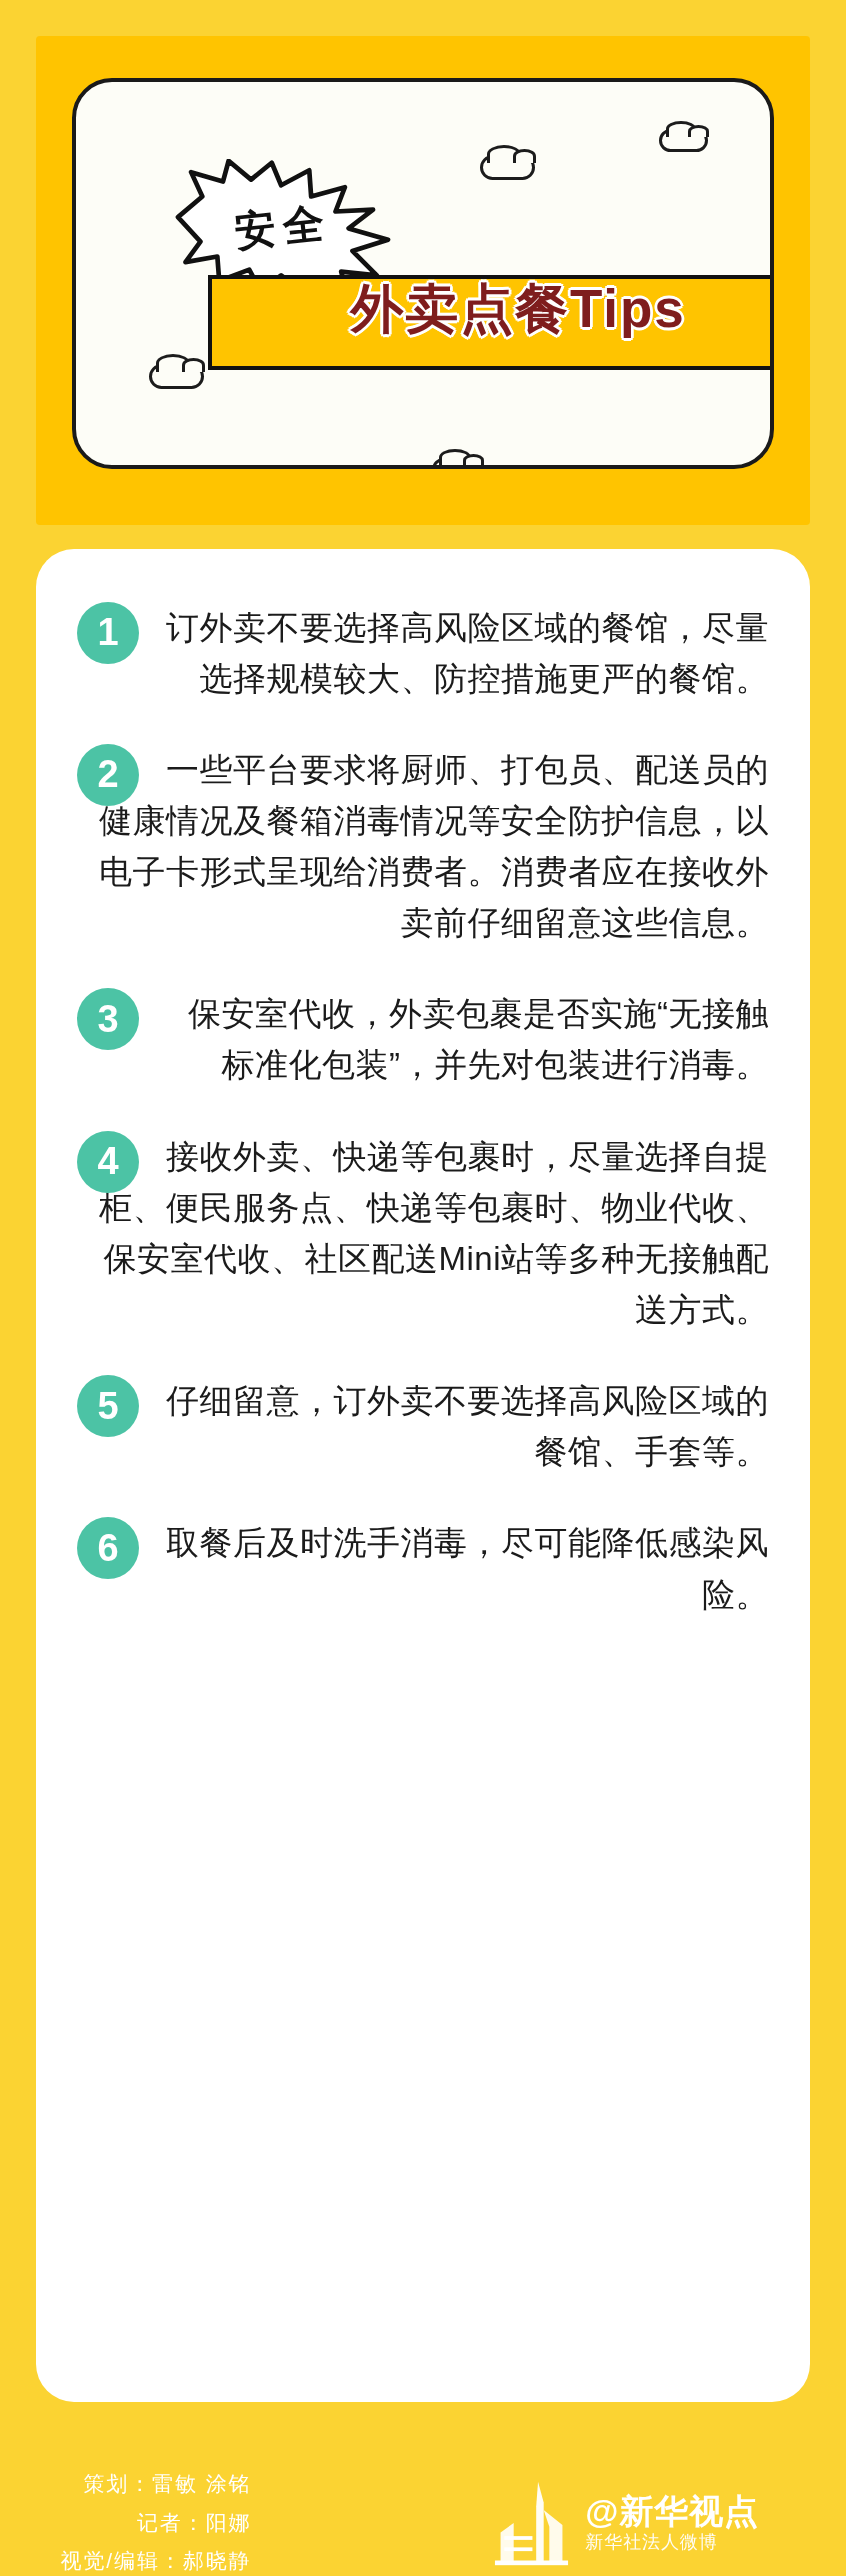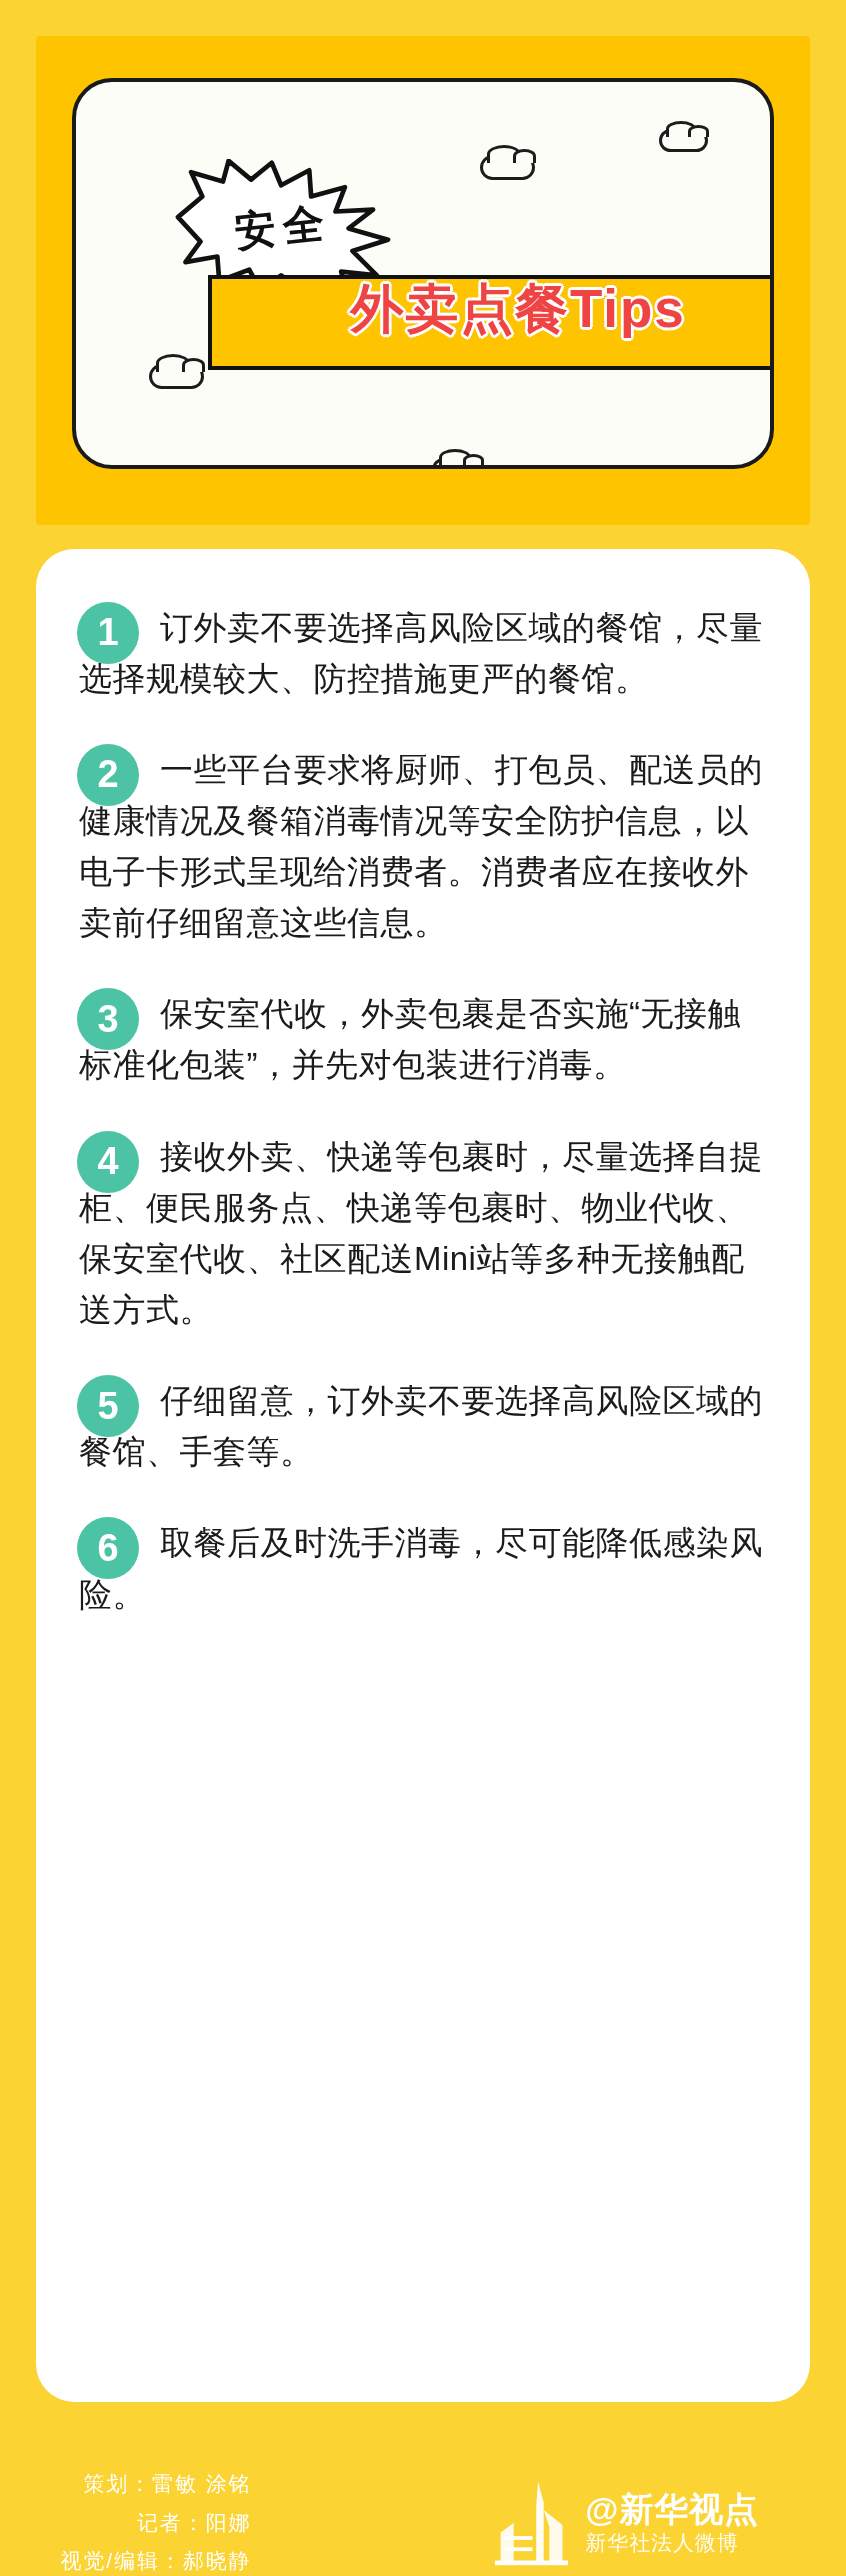--- a/index.html
+++ b/index.html
@@ -108,21 +108,21 @@
     position: absolute;
     left: 141px;
     top: 184px;
     width: 602px;
     height: 87px;
     display: flex;
     align-items: center;
     justify-content: center;
     font-size: 53px;
     font-weight: bold;
-    color: #ef4444;
+    color: #7f1d1d;
     letter-spacing: 1.9px;
     text-shadow:
       -1.9px -1.9px 0 #fff, 1.9px -1.9px 0 #fff, -1.9px 1.9px 0 #fff, 1.9px 1.9px 0 #fff,
       -2.8px 0 0 #fff, 2.8px 0 0 #fff, 0 -2.8px 0 #fff, 0 2.8px 0 #fff;
   }
 
   
   .content-card {
     position: relative;
     margin-top: 23.5px;
@@ -155,20 +155,21 @@
   }
   .tip-text {
     font-size: 33px;
     line-height: 1.55;
     color: #1b1b1b;
     text-indent: 81px;
     padding-left: 1.9px;
     letter-spacing: 0.5px;
     font-family: "Liberation Sans", sans-serif;
     word-break: break-all;
+    text-align: right;
   }
 
   
   .footer {
     position: relative;
     margin-top: 32px;
     height: 179px;
     display: flex;
     align-items: center;
     justify-content: space-between;
@@ -199,21 +200,21 @@
     justify-content: center;
     color: #ffffff;
   }
   .brand-main {
     font-size: 34px;
     font-weight: bold;
     letter-spacing: 0.9px;
     line-height: 1.15;
   }
   .brand-sub {
-    font-size: 21px;
+    font-size: 18px;
     letter-spacing: 0.9px;
     line-height: 1.3;
     opacity: 0.95;
   }
   .watermark {
     position: absolute;
     right: 28px;
     bottom: 13px;
     display: flex;
     align-items: center;

